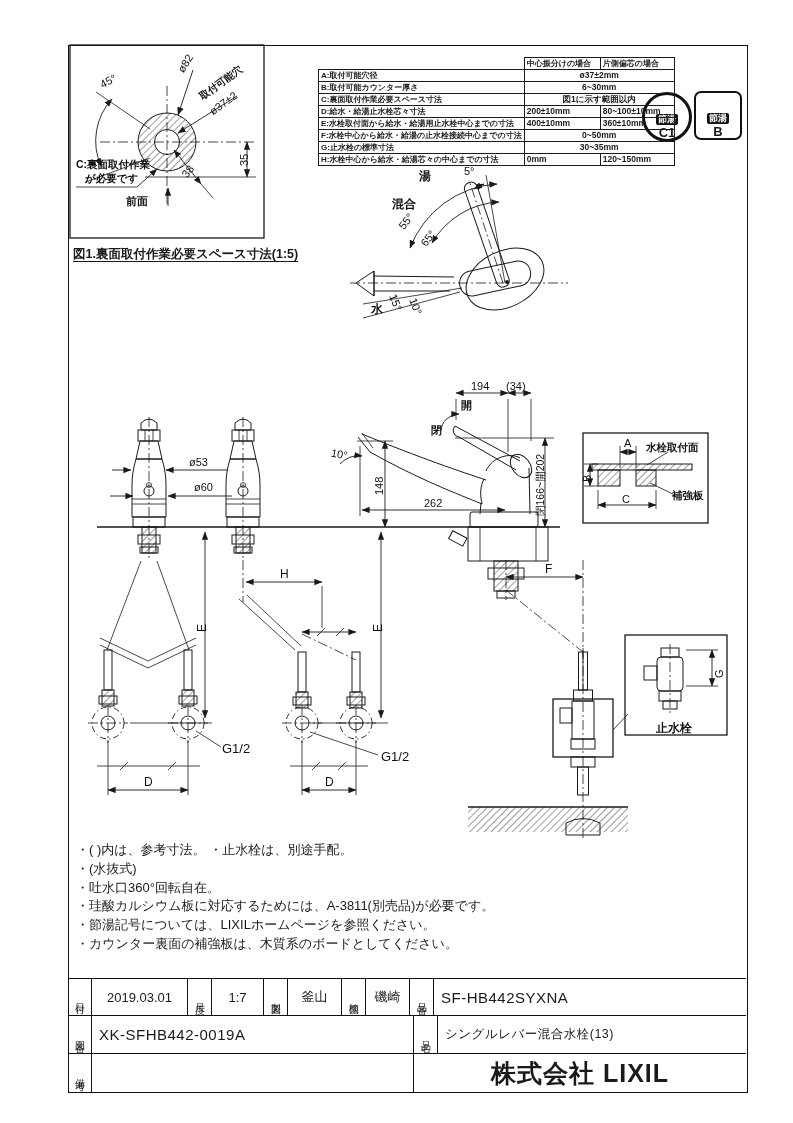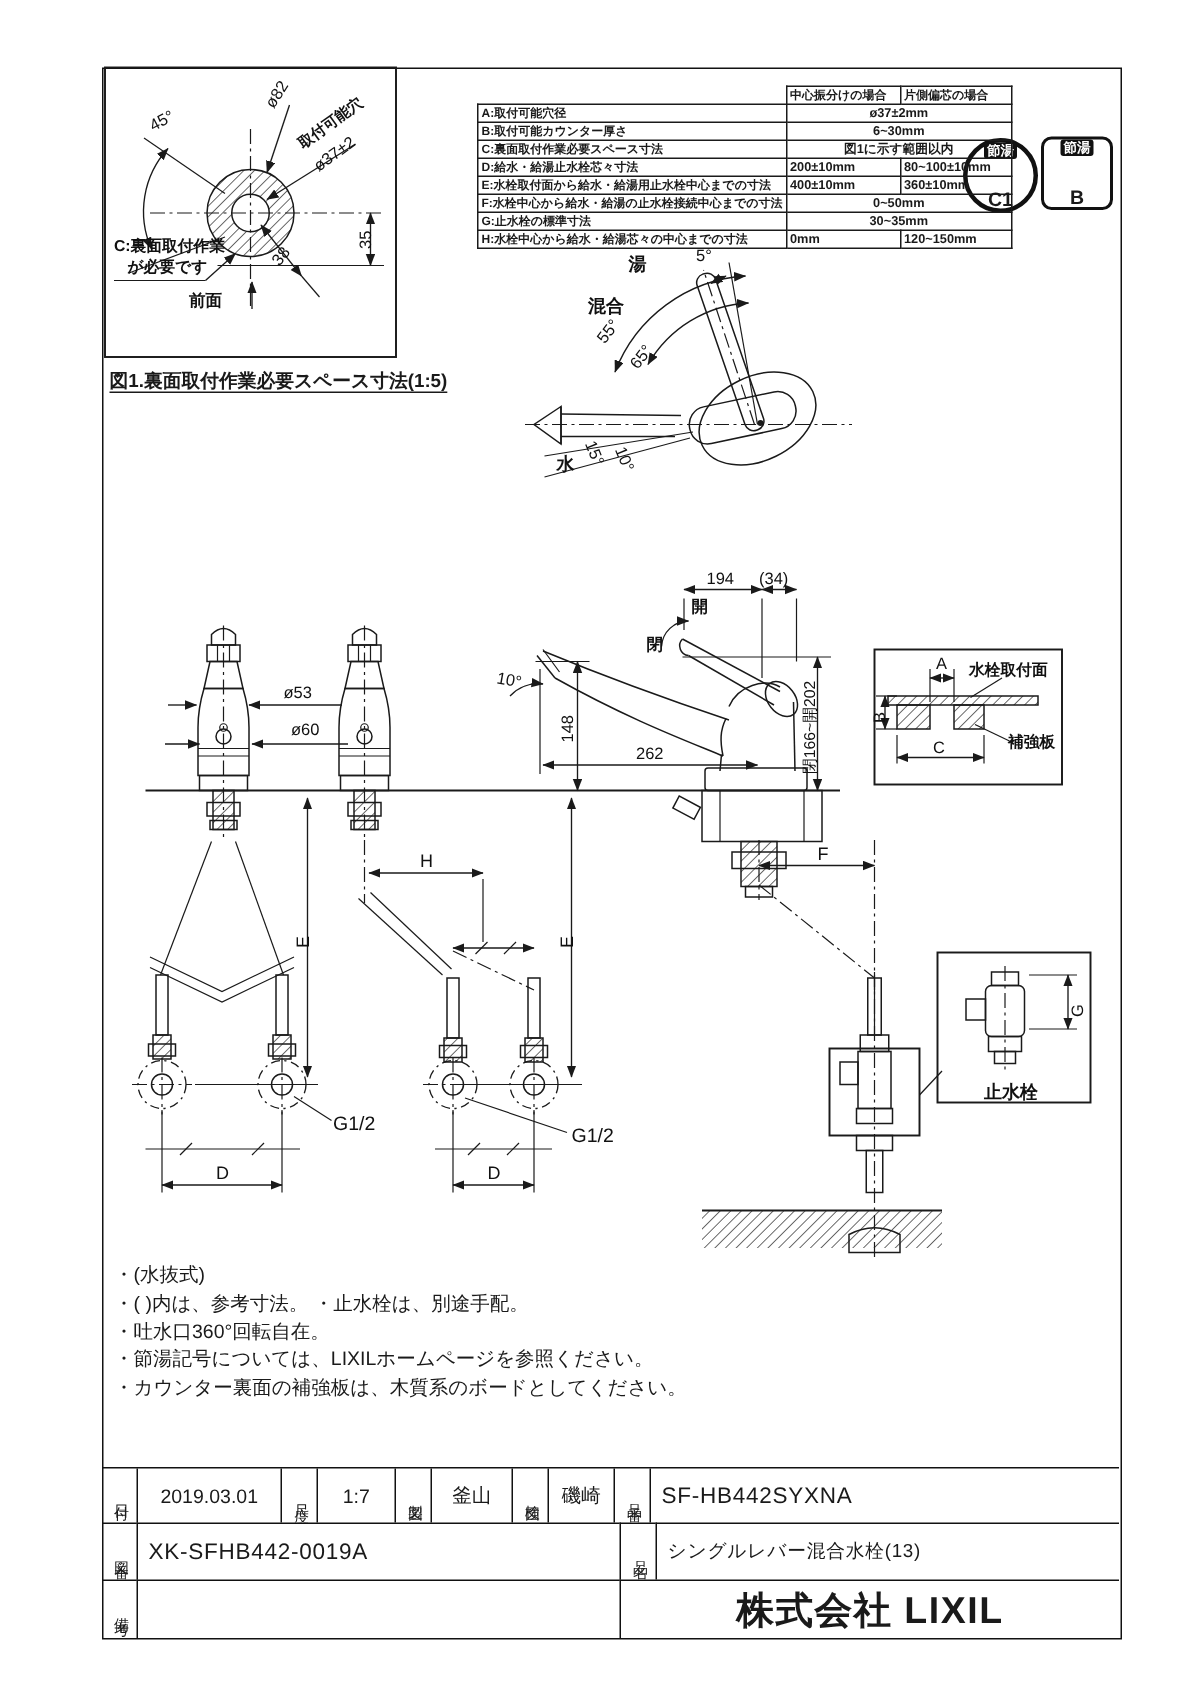--- a/index.html
+++ b/index.html
@@ -15,21 +15,21 @@
           text-decoration:underline;text-underline-offset:3px;white-space:nowrap}
   
   #spec{position:absolute;left:318px;top:57px;border-collapse:collapse;table-layout:fixed}
   #spec td{border:1px solid #1a1a1a;height:11px;padding:0 2px;font-size:8px;
            white-space:nowrap;overflow:hidden;line-height:1;font-weight:bold}
   #spec td.nb{border:none}
   #spec td.hd{text-align:left}
   #spec td.vr{font-size:8.5px}
   #spec td.vs{text-align:center;font-size:8.5px}
   
-  .badge{position:absolute;display:flex;flex-direction:column;align-items:center;justify-content:space-between;gap:1px}
+  .badge{position:absolute;display:flex;flex-direction:column;align-items:center;justify-content:flex-end;gap:1px}
   #badgeC{left:642px;top:92px;width:44px;height:44px;border:3px solid #111;border-radius:50%}
   #badgeB{left:694px;top:91px;width:44px;height:45px;border:2.5px solid #111;border-radius:7px}
   .badge .bt{background:#111;color:#fff;font-size:9px;font-weight:bold;padding:1px 2px;border-radius:2px;line-height:1}
   .badge .bb{font-size:13px;font-weight:bold;line-height:1}
   
   #notes{position:absolute;left:76px;top:841px;font-size:13px;line-height:18.8px;white-space:nowrap}
   #notes .url{font-size:15px;letter-spacing:.2px}
   
   #tblock{position:absolute;left:68px;top:978px;width:678px;height:113px;border-top:1.5px solid #111;
           display:grid;grid-template-rows:36px 38px 39px;font-size:12px}
@@ -391,23 +391,24 @@
   <div class="lbl r90" style="left:372px;top:632px;font-size:12px">E</div>
   <div class="lbl" style="left:144px;top:776px;font-size:12px">D</div>
   <div class="lbl" style="left:325px;top:776px;font-size:12px">D</div>
   <div class="lbl" style="left:222px;top:742px;font-size:13px">G1/2</div>
   <div class="lbl" style="left:381px;top:750px;font-size:13px">G1/2</div>
 
   <div class="lbl r90" style="left:714px;top:678px">G</div>
   <div class="lbl jp" style="left:656px;top:722px;font-size:12px">止水栓</div>
 
   <div id="notes">
+    <div>・( )内は、参考寸法。 ・止水栓は、別途手配。</div>
     <div>・(水抜式)</div>
-    <div>・( )内は、参考寸法。 ・止水栓は、別途手配。</div>
     <div>・吐水口360°回転自在。</div>
+    <div>・珪酸カルシウム板に対応するためには、A-3811(別売品)が必要です。</div>
     <div>・節湯記号については、LIXILホームページを参照ください。</div>
     <div>・カウンター裏面の補強板は、木質系のボードとしてください。</div>
   </div>
 
   <div id="tblock">
     <div class="trow" id="trow1">
       <div class="tc tlab">日付</div>
       <div class="tc tval">2019.03.01</div>
       <div class="tc tlab">尺度</div>
       <div class="tc tval">1:7</div>

